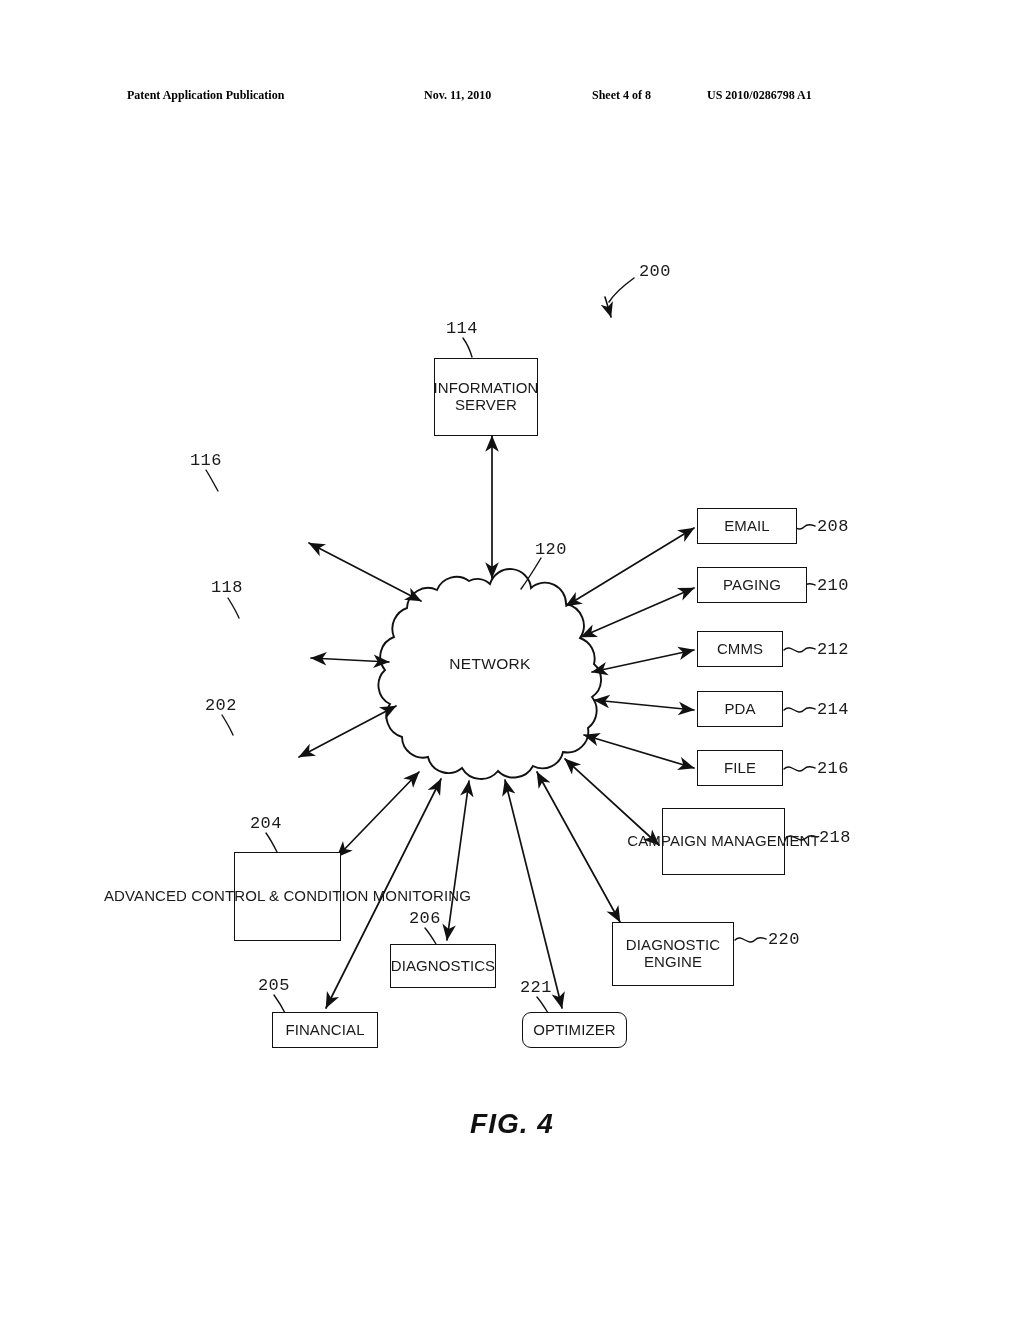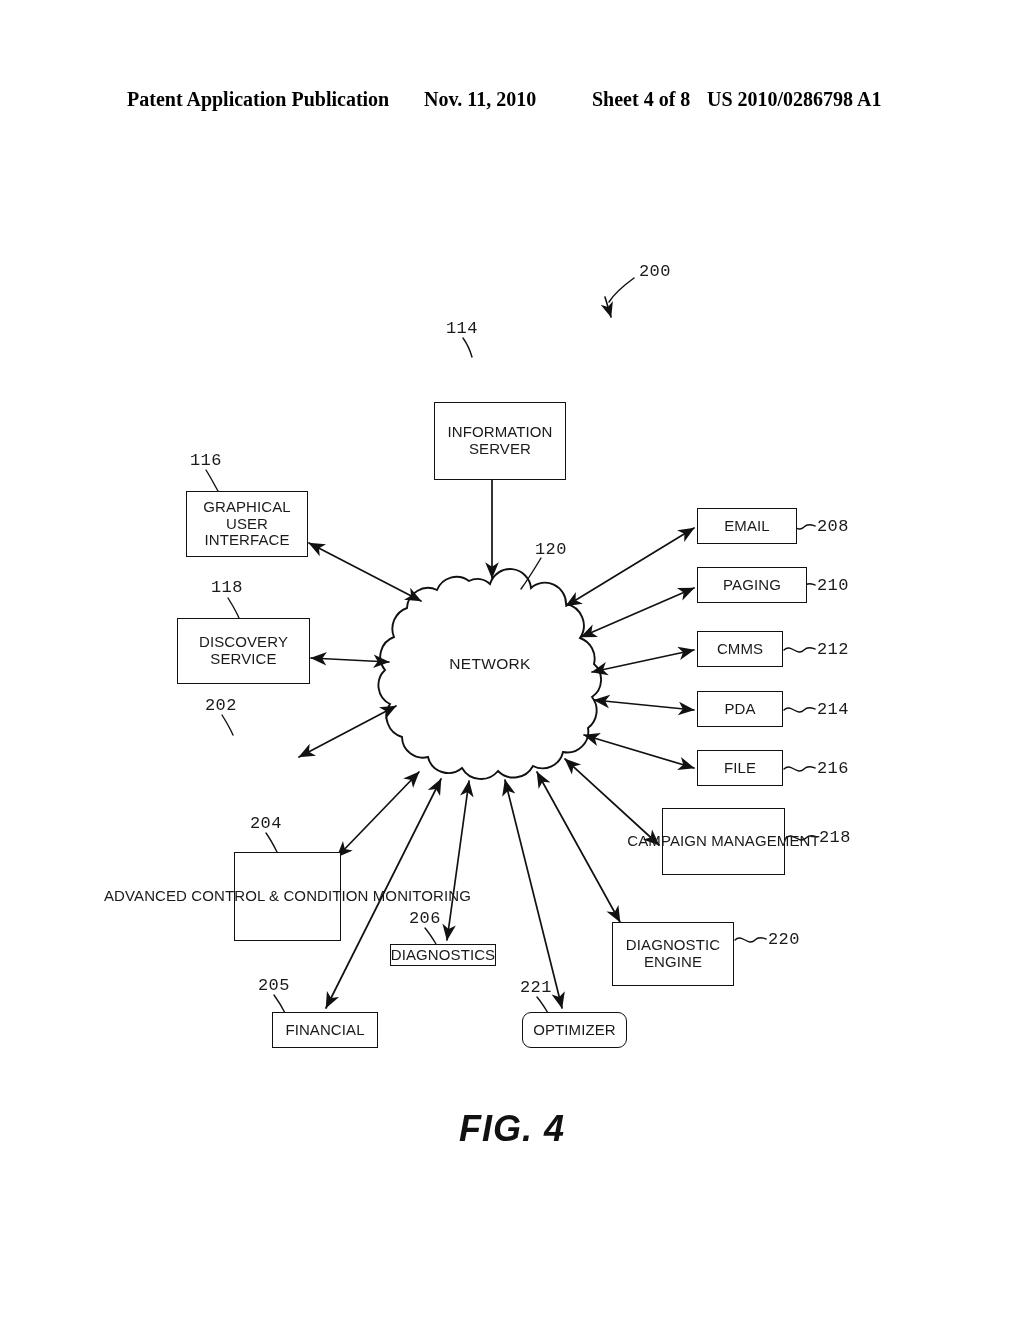--- a/index.html
+++ b/index.html
@@ -18,21 +18,21 @@
 
   
   #patent-header {
     position: absolute;
     top: 88px;
     left: 0;
     width: 864px;
     height: 26px;
     font-family: "Liberation Serif", serif;
     font-weight: bold;
-    font-size: 20px;
+    font-size: 12px;
     white-space: nowrap;
   }
   #patent-header .hdr-pub {
     position: absolute;
     left: 127px;
     top: 0;
   }
   #patent-header .hdr-date {
     position: absolute;
     left: 424px;
@@ -117,21 +117,21 @@
   
   #figure-caption {
     position: absolute;
     left: 0;
     top: 1108px;
     width: 1024px;
     text-align: center;
     font-family: "Liberation Sans", sans-serif;
     font-weight: bold;
     font-style: italic;
-    font-size: 36px;
+    font-size: 28px;
     letter-spacing: 1px;
     color: #111111;
   }
 </style>
 </head>
 <body>
 
 <div id="patent-header">
   <span class="hdr-pub">Patent Application Publication</span>
   <span class="hdr-date">Nov. 11, 2010</span>
@@ -230,49 +230,40 @@
       <line x1="694" y1="650" x2="592" y2="672" marker-start="url(#ah-start)" marker-end="url(#ah)"></line>
 
       <line x1="694" y1="588" x2="581" y2="637" marker-start="url(#ah-start)" marker-end="url(#ah)"></line>
 
       <line x1="694" y1="528" x2="566" y2="606" marker-start="url(#ah-start)" marker-end="url(#ah)"></line>
     </g>
   </svg>
 
   <div id="cloud-text">NETWORK</div>
 
-  <div class="node" style="left:434px; top:358px; width:132px; height:78px;margin-top:44px;">
+  <div class="node" style="left:434px; top:358px; width:104px; height:78px;">
     <span class="node-label">INFORMATION
 SERVER</span>
   </div>
 
-  <div class="node" style="left:186px; top:491px; width:122px; height:66px;">
-    <span class="node-label">GRAPHICAL
-USER
-INTERFACE</span>
-  </div>
-
-  <div class="node" style="left:177px; top:618px; width:133px; height:66px;">
-    <span class="node-label">DISCOVERY
-SERVICE</span>
-  </div>
+
 
 
   <div class="node" style="left:234px; top:852px; width:107px; height:89px;">
     <span class="node-label wide">ADVANCED
 CONTROL &amp;
 CONDITION
 MONITORING</span>
   </div>
 
   <div class="node" style="left:252px; top:1012px; width:106px; height:36px;margin-left:20px;">
     <span class="node-label">FINANCIAL</span>
   </div>
 
-  <div class="node" style="left:390px; top:944px; width:106px; height:22px;">
+  <div class="node" style="left:390px; top:944px; width:106px; height:44px;">
     <span class="node-label">DIAGNOSTICS</span>
   </div>
 
   <div class="node" style="left:697px; top:508px; width:100px; height:36px;">
     <span class="node-label">EMAIL</span>
   </div>
 
   <div class="node" style="left:697px; top:567px; width:110px; height:36px;">
     <span class="node-label">PAGING</span>
   </div>

